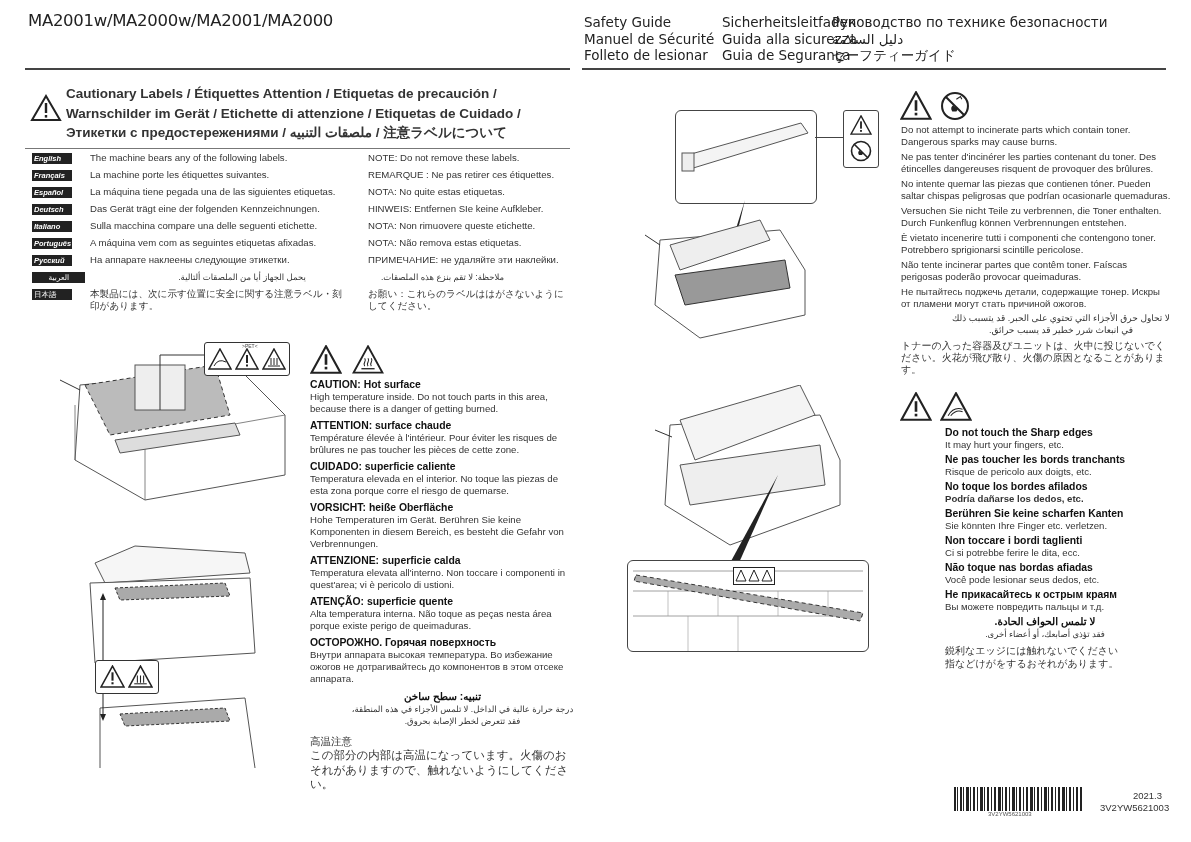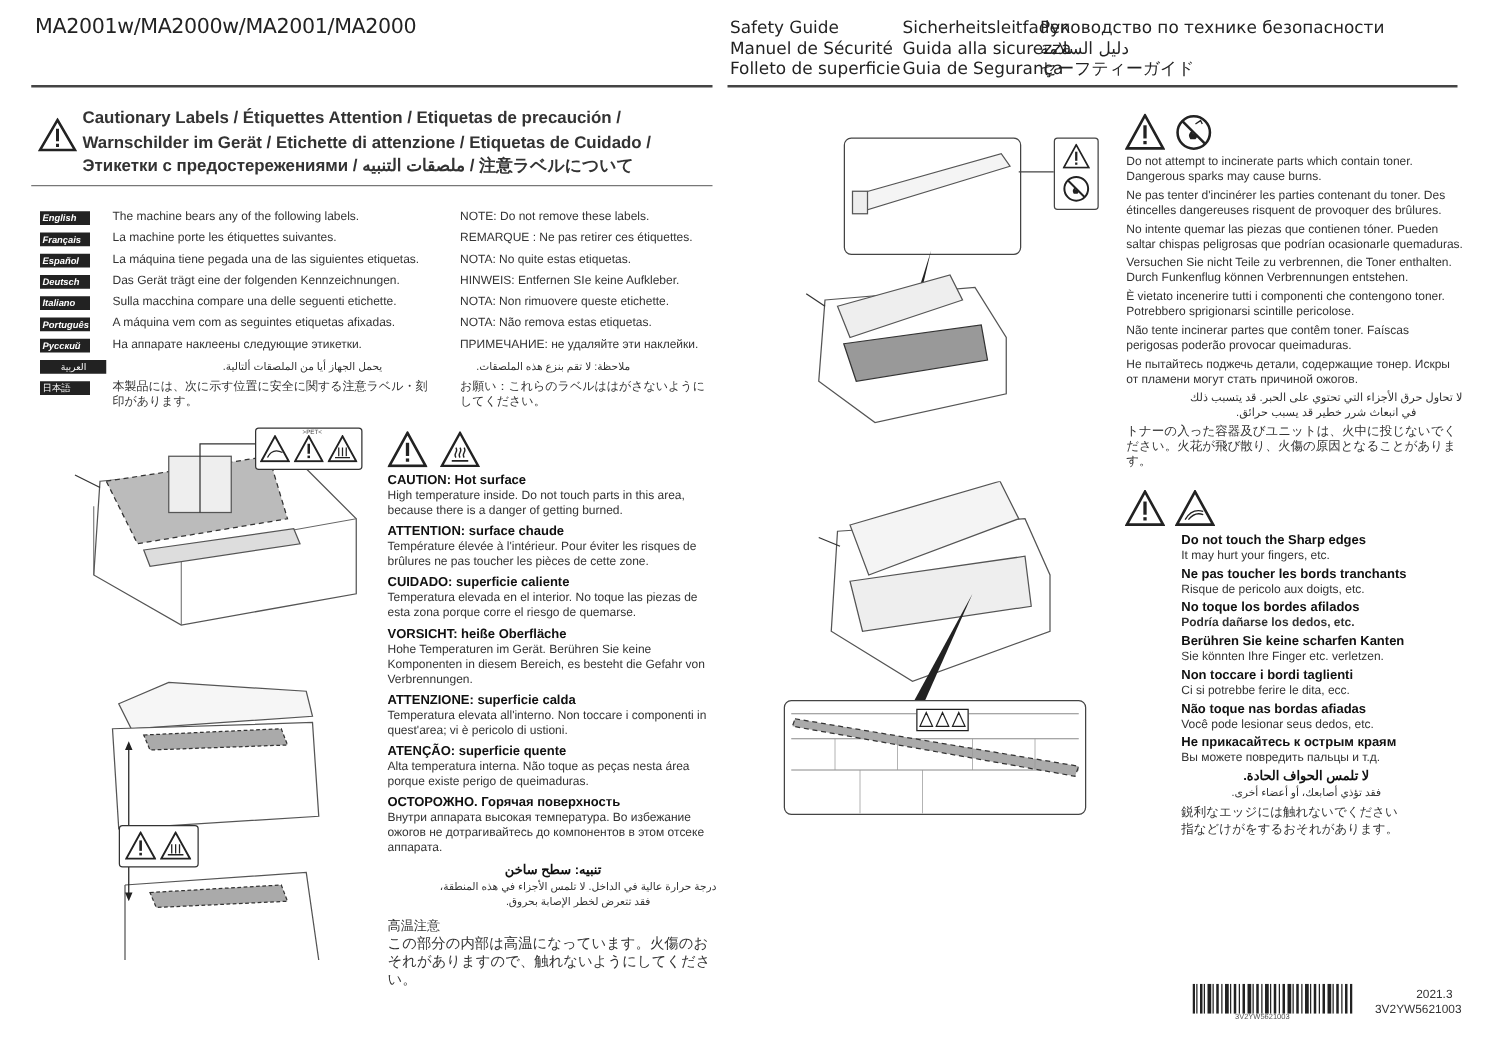--- a/index.html
+++ b/index.html
@@ -3,21 +3,21 @@
 <meta charset="utf-8">
 <style>
   html, body { margin:0; padding:0; background:#fff; }
   body { width:1191px; height:842px; position:relative; overflow:hidden; font-family:"Liberation Sans", sans-serif; color:#222; }
   .abs { position:absolute; }
   .model { left:28px; top:12px; font-family:"DejaVu Sans", sans-serif; font-size:16.5px; line-height:18px; color:#222; letter-spacing:-0.3px; }
   .guide-col { top:14px; font-family:"DejaVu Sans", sans-serif; font-size:13.5px; line-height:16.5px; color:#222; }
   .rule { height:1.5px; background:#444; }
   .rule-thin { height:1px; background:#777; }
   .caution-title { left:66px; top:84px; font-size:13.5px; font-weight:bold; line-height:19.5px; color:#333; }
-  .lang-table { left:32px; top:168px; width:540px; }
+  .lang-table { left:32px; top:152px; width:540px; }
   .lang-row { display:flex; align-items:flex-start; height:17px; font-size:9.6px; line-height:12px; color:#333; }
   .lang-row.tall { height:30px; }
   .badge { width:38px; height:11px; background:#222; color:#fff; font-size:7.5px; font-weight:bold; font-style:italic; padding-left:2px; line-height:11px; flex:none; margin-top:1px; }
   .badge.ar { text-align:right; font-style:normal; font-weight:normal; padding-right:16px; padding-left:0; width:37px; }
   .badge.ja { font-style:normal; font-weight:normal; }
   .lang-text { width:278px; margin-left:18px; flex:none; }
   .lang-note { margin-left:0; width:210px; }
   .rtl { direction:rtl; text-align:center; }
   .hs { font-size:9.6px; line-height:12px; color:#333; }
   .hs h4 { margin:0; font-size:10.4px; line-height:12px; font-weight:bold; color:#111; }
@@ -28,21 +28,21 @@
 </style>
 </head>
 <body>
 
 <div class="abs model">
   <div>MA2001w/MA2000w/MA2001/MA2000</div>
 </div>
 <div class="abs guide-col" style="left:584px;">
   <div>Safety Guide</div>
   <div>Manuel de Sécurité</div>
-  <div>Folleto de superficie</div>
+  <div>Folleto de lesionar</div>
 </div>
 <div class="abs guide-col" style="left:722px;">
   <div>Sicherheitsleitfaden</div>
   <div>Guida alla sicurezza</div>
   <div>Guia de Segurança</div>
 </div>
 <div class="abs guide-col" style="left:832px;">
   <div>Руководство по технике безопасности</div>
   <div style="direction:rtl;text-align:left;">دليل السلامة</div>
   <div>セーフティーガイド</div>

